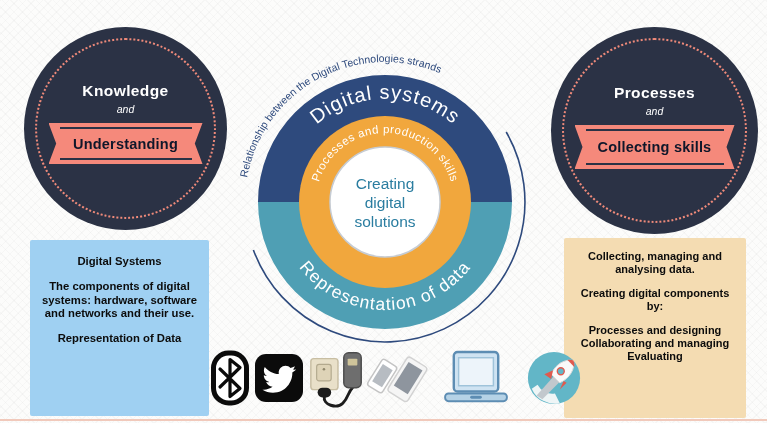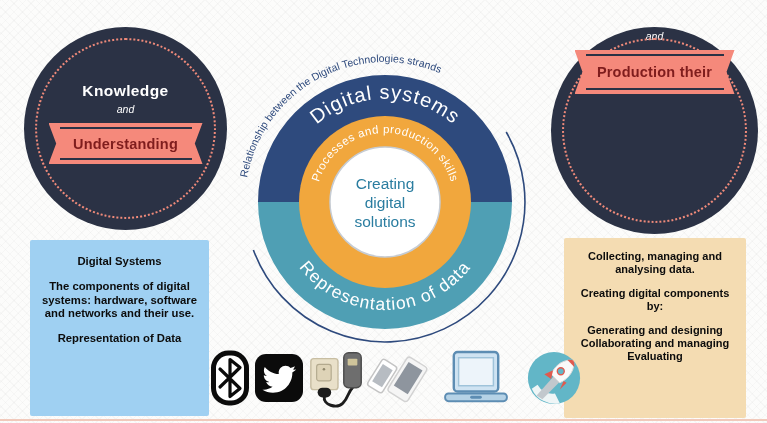--- a/index.html
+++ b/index.html
@@ -27,21 +27,21 @@
   .circle-and{color:#fff;font-size:10.5px;font-style:italic;font-family:Liberation Sans, sans-serif;margin-top:3px;}
   .ribbon{
     position:relative;margin-top:8px;width:154px;height:41px;background:#f5897b;
     clip-path:polygon(0 0,100% 0,95% 50%,100% 100%,0 100%,5% 50%);
     display:flex;align-items:center;justify-content:center;
   }
   .ribbon::before{
     content:"";position:absolute;left:11px;right:11px;top:4px;bottom:4px;
     border-top:2px solid #2b3245;border-bottom:2px solid #2b3245;
   }
-  .ribbon span{font-size:14.5px;font-weight:bold;color:#7f1d1d;letter-spacing:.2px;}
+  .ribbon span{font-size:14.5px;font-weight:bold;color:#0f172a;letter-spacing:.2px;}
   .circle-right .ribbon{width:160px;height:44px;}
 
   
   .panel{
     position:absolute;text-align:center;color:#0c0c0c;font-weight:bold;
     font-size:11.3px;line-height:1.18;border-radius:2px;
   }
   .panel-left{left:30px;top:240px;width:179px;height:176px;background:#9fd0f2;padding:15px 7px 0 7px;box-sizing:border-box;}
   .panel-right{left:564px;top:238px;width:182px;height:180px;background:#f4dcb2;padding:12px 8px 7px 8px;box-sizing:border-box;font-size:11px;}
   .panel p{margin:0 0 12px 0;}
@@ -66,23 +66,24 @@
 
 <div class="strand-circle circle-left">
   <div class="circle-title">Knowledge</div>
   <div class="circle-and">and</div>
   <div class="ribbon">
     <span>Understanding</span>
   </div>
 </div>
 
 <div class="strand-circle circle-right">
+  <div class="circle-title">Processes</div>
   <div class="circle-and">and</div>
   <div class="ribbon">
-    <span>Production their</span>
+    <span>Collecting skills</span>
   </div>
 </div>
 
 <svg class="center-svg" width="295" height="300" viewBox="0 0 295 300" xmlns="http://www.w3.org/2000/svg" xmlns:xlink="http://www.w3.org/1999/xlink">
   <defs>
     <path id="arcCaptionPath" d="M 17.2 202.4 A 140 140 0 0 1 261.7 69.7"></path>
     <path id="topTextPath" d="M 45.6 167.9 A 103 103 0 1 1 248.4 167.9"></path>
     <path id="midTextPath" d="M 84.5 179.2 A 69 69 0 1 1 209.5 179.2"></path>
     <path id="bottomTextPath" d="M 61.9 216.5 A 108 108 0 0 0 232.1 216.5"></path>
   </defs>
@@ -116,21 +117,21 @@
 <div class="panel panel-left">
   <p>Digital Systems</p>
   <p>The components of digital systems: hardware, software and networks and their use.</p>
   <p>Representation of Data</p>
 </div>
 
 <div class="panel panel-right">
   <p>Collecting, managing and analysing data.</p>
   <p>Creating digital components by:</p>
   <div class="list">
-    <div>Generating and designing</div>
+    <div>Processes and designing</div>
     <div>Collaborating and managing</div>
     <div>Evaluating</div>
   </div>
 </div>
 
 <div class="icons-row">
 
   <svg width="40" height="58" viewBox="0 0 40 56">
     <rect x="3.5" y="3" width="33" height="50" rx="15" fill="#ffffff" stroke="#0b0b0b" stroke-width="5"></rect>
     <path d="M10 19 L30 38.5 L20 46.5 L20 9.5 L30 17.5 L10 37" fill="none" stroke="#0b0b0b" stroke-width="3.2" stroke-linejoin="round" stroke-linecap="round"></path>

